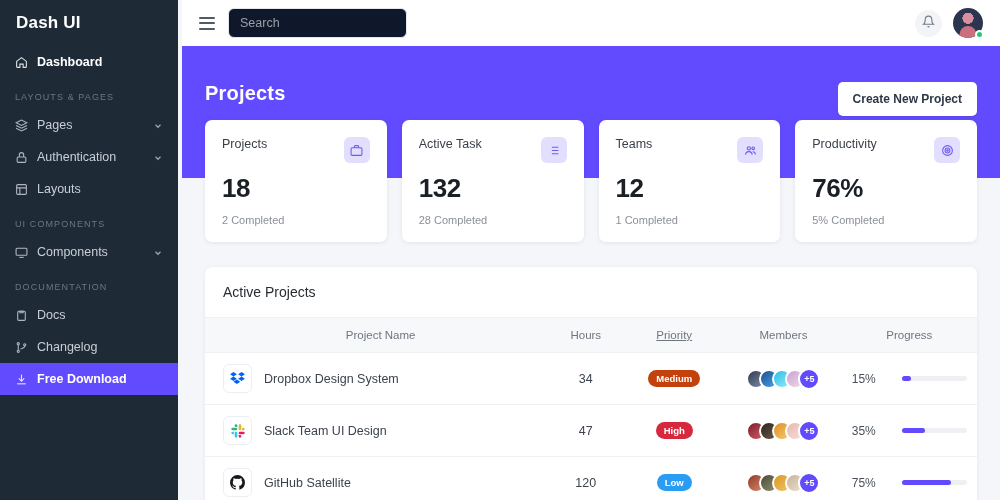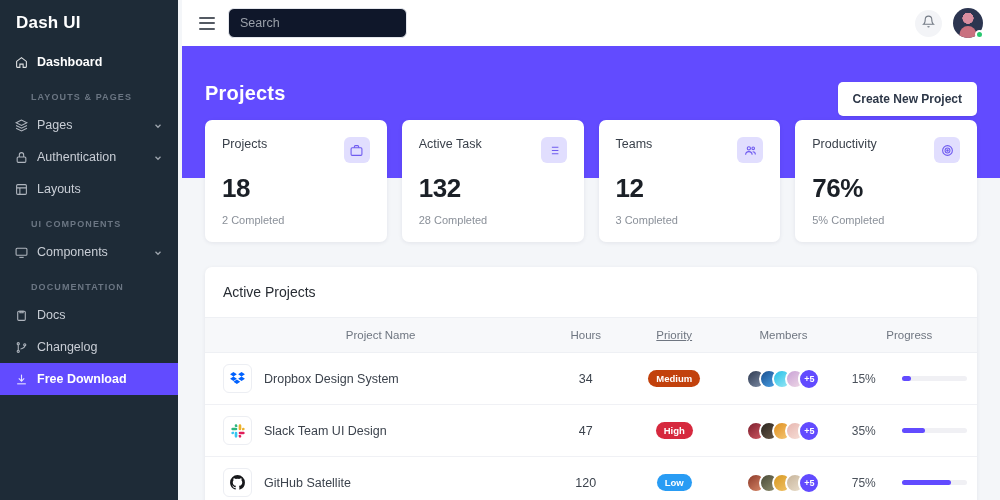--- a/index.html
+++ b/index.html
@@ -30,21 +30,21 @@
   .nav-item.highlight {
     background: #624bff; color: #ffffff; font-weight: bold;
   }
   .nav-item .ico { width: 13px; height: 13px; flex: 0 0 13px;
     display: flex; align-items: center; justify-content: center; opacity: .85; }
   .nav-item .ico svg { display: block; }
   .nav-item .label { flex: 1; white-space: nowrap; }
   .nav-item .chev { width: 10px; height: 10px; opacity: .75; }
   .nav-section {
     font-size: 9px; letter-spacing: 1.1px; color: #6b7683;
-    padding: 14px 15px 7px; font-weight: bold; text-transform: uppercase; margin-left: 16px;
+    padding: 14px 15px 7px; font-weight: normal; text-transform: uppercase;
   }
 
   
   .main { flex: 1; height: 500px; background: #f4f6f9;
           display: flex; flex-direction: column; overflow: hidden;
           margin-left: 4px; }
 
   .topbar {
     height: 46px; min-height: 46px; background: #fff;
     display: flex; align-items: center; padding: 0 17px;
@@ -343,21 +343,21 @@
             <span class="stat-icon">
               <svg width="13" height="13" viewBox="0 0 24 24" fill="none" stroke="#6f5bf0" stroke-width="2">
                   <circle cx="9" cy="8" r="3"></circle>
                   <path d="M3 20c0-3.3 2.7-6 6-6s6 2.7 6 6"></path>
                   <circle cx="17" cy="8" r="2.4"></circle>
                   <path d="M16 14.2c2.8 0 5 2.4 5 5.3"></path>
                 </svg>
             </span>
           </div>
           <div class="stat-value">12</div>
-          <div class="stat-sub">3 Completed</div>
+          <div class="stat-sub">1 Completed</div>
         </div>
 
         <div class="stat-card">
           <div class="stat-top">
             <span class="stat-label">Productivity</span>
             <span class="stat-icon">
               <svg width="13" height="13" viewBox="0 0 24 24" fill="none" stroke="#6f5bf0" stroke-width="2">
                   <circle cx="12" cy="12" r="9"></circle>
                   <circle cx="12" cy="12" r="4.5"></circle>
                   <circle cx="12" cy="12" r="1.3" fill="#6f5bf0"></circle>

